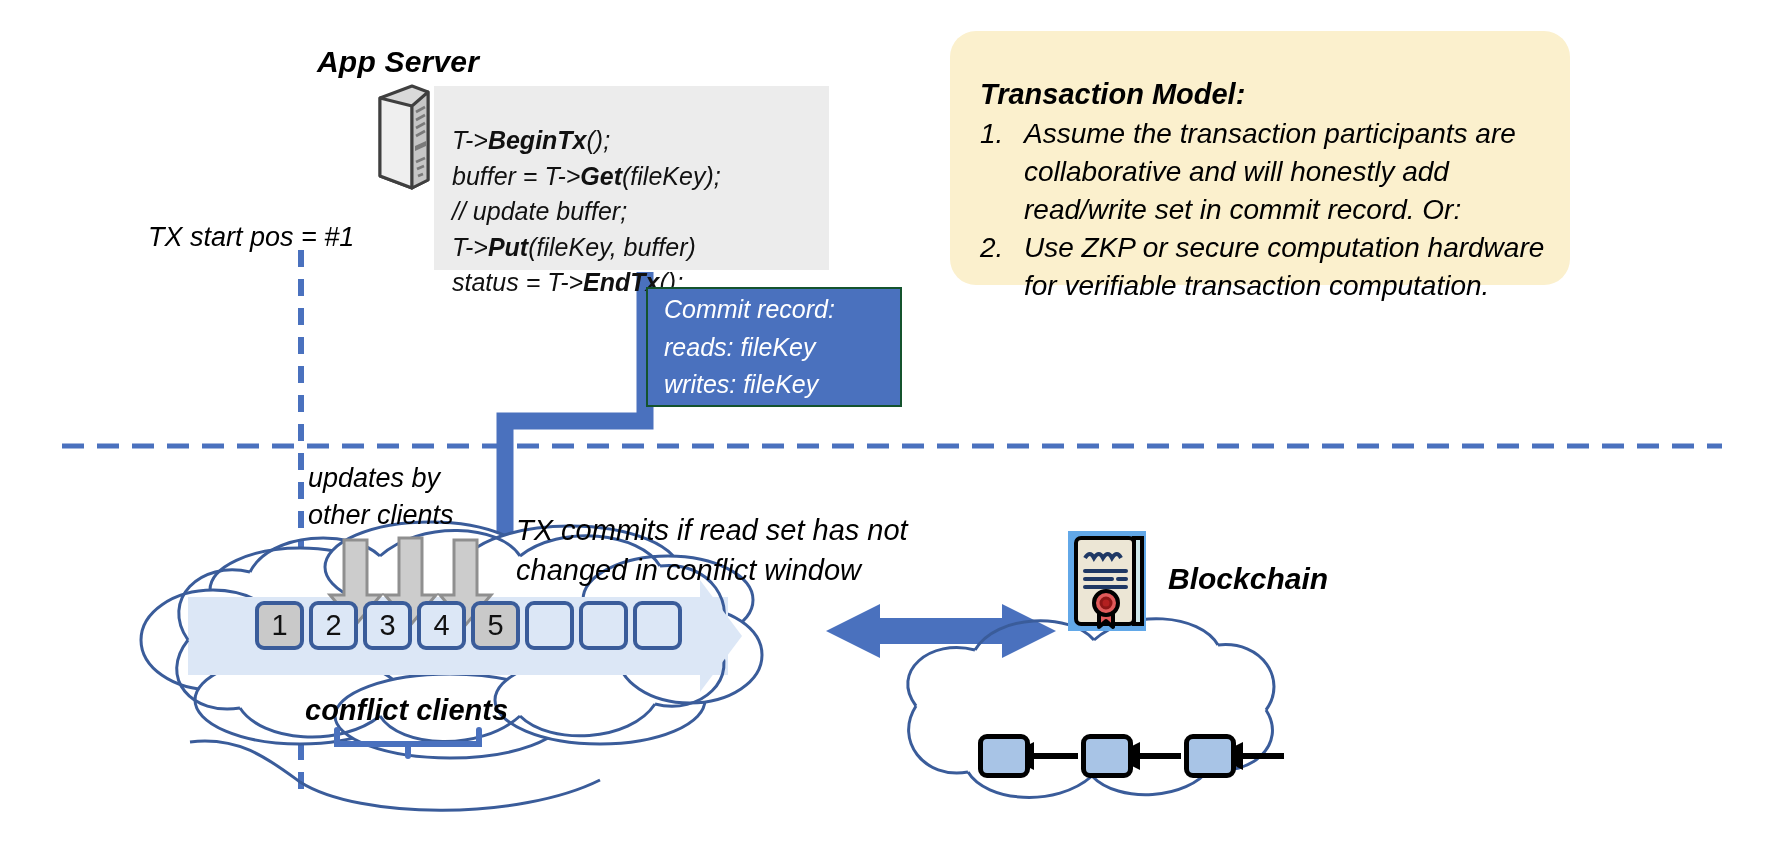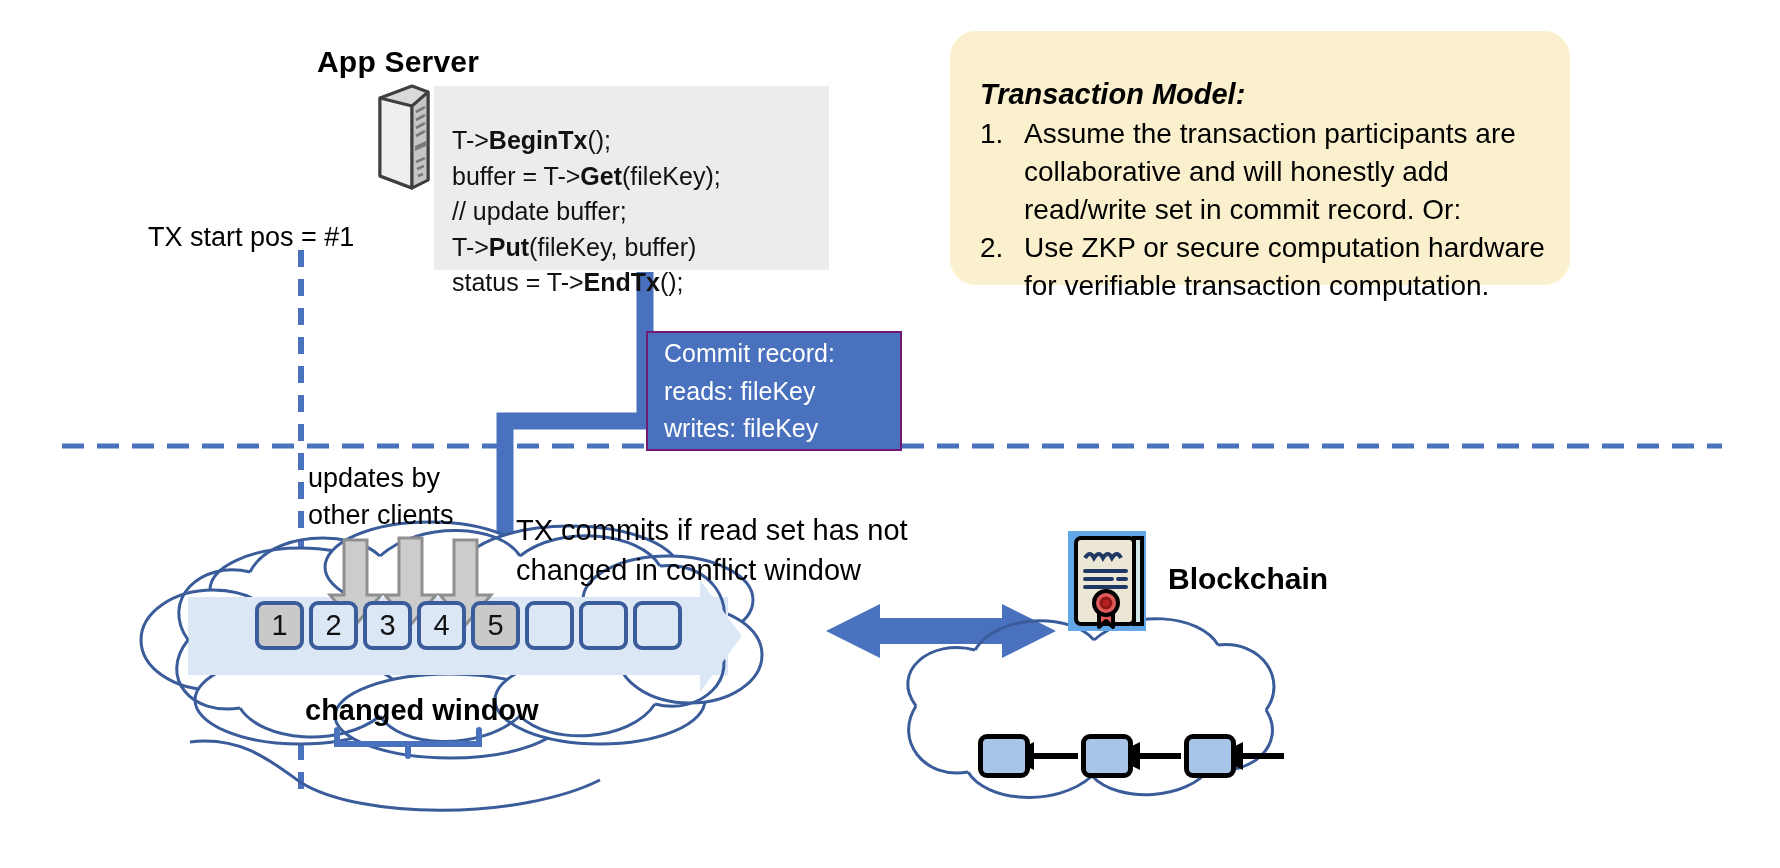--- a/index.html
+++ b/index.html
@@ -1,34 +1,34 @@
 <!DOCTYPE html>
 <html><head>
 <meta charset="utf-8">
 <style>
   html,body{margin:0;padding:0;background:#ffffff;}
   body{width:1780px;height:868px;position:relative;overflow:hidden;
        font-family:"Liberation Sans","DejaVu Sans",sans-serif;color:#000;}
-  .abs{position:absolute;}
+  .abs{position:absolute;font-style:italic;}
   #canvas{position:absolute;left:0;top:0;width:1780px;height:868px;}
   svg.layer{position:absolute;left:0;top:0;width:1780px;height:868px;overflow:visible;}
 
   
   #app-server-title{left:317px;top:45px;font-size:30px;font-weight:bold;letter-spacing:.2px;}
   #code-box{left:434px;top:86px;width:395px;height:184px;background:#ececec;}
   #code-lines{left:452px;top:90px;width:380px;font-size:25px;line-height:35.5px;color:#111;white-space:nowrap;margin-top:33px;}
   #code-lines .ln{height:35.5px;}
   #code-lines b{font-weight:bold;}
 
   
   #tx-start-pos{left:148px;top:222px;font-size:27px;white-space:nowrap;}
 
   
   #commit-record{left:646px;top:287px;width:256px;height:120px;
-      background:#4a71be;border:2px solid #701a75;box-sizing:border-box;margin-top:44px;}
+      background:#4a71be;border:2px solid #14532d;box-sizing:border-box;}
   #commit-record .cr{position:absolute;left:16px;font-size:25px;color:#fff;white-space:nowrap;}
   #cr0{top:6px;} #cr1{top:44px;} #cr2{top:81px;}
 
   
   #tx-model{left:950px;top:31px;width:620px;height:254px;
       background:#fbf0cd;border-radius:26px;}
   #tx-model-title{left:980px;top:78px;font-size:29px;font-style:italic;font-weight:bold;}
   #tx-model-list{left:980px;top:115px;width:580px;font-size:28px;line-height:38px;}
   #tx-model-list .li{display:flex;align-items:flex-start;}
   #tx-model-list .num{width:44px;flex:0 0 44px;}
@@ -204,21 +204,21 @@
   <div class="abs" id="updates-label">
     <div>updates by</div>
     <div>other clients</div>
   </div>
 
   <div class="abs" id="commits-label">
     <div>TX commits if read set has not</div>
     <div>changed in conflict window</div>
   </div>
 
-  <div class="abs" id="conflict-window-label">changed window</div>
+  <div class="abs" id="conflict-window-label">conflict clients</div>
 
   <div class="lblock filled" style="left:255px;top:601px;">1</div>
   <div class="lblock" style="left:309px;top:601px;">2</div>
   <div class="lblock" style="left:363px;top:601px;">3</div>
   <div class="lblock" style="left:417px;top:601px;">4</div>
   <div class="lblock filled" style="left:471px;top:601px;">5</div>
   <div class="lblock" style="left:525px;top:601px;"></div>
   <div class="lblock" style="left:579px;top:601px;"></div>
   <div class="lblock" style="left:633px;top:601px;"></div>
 

